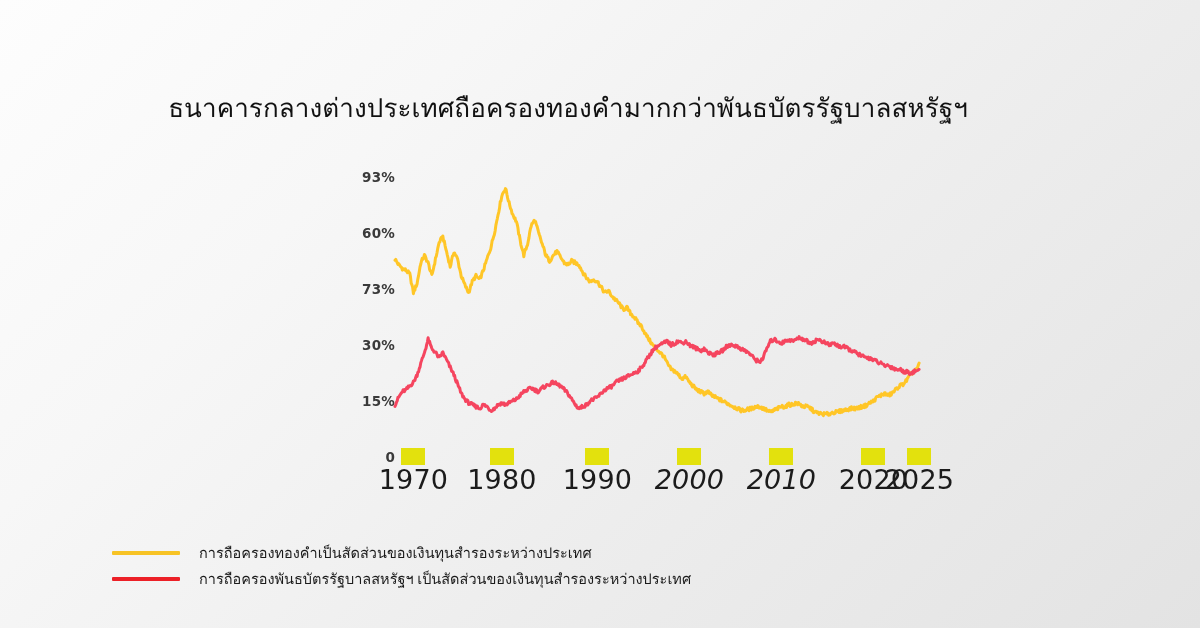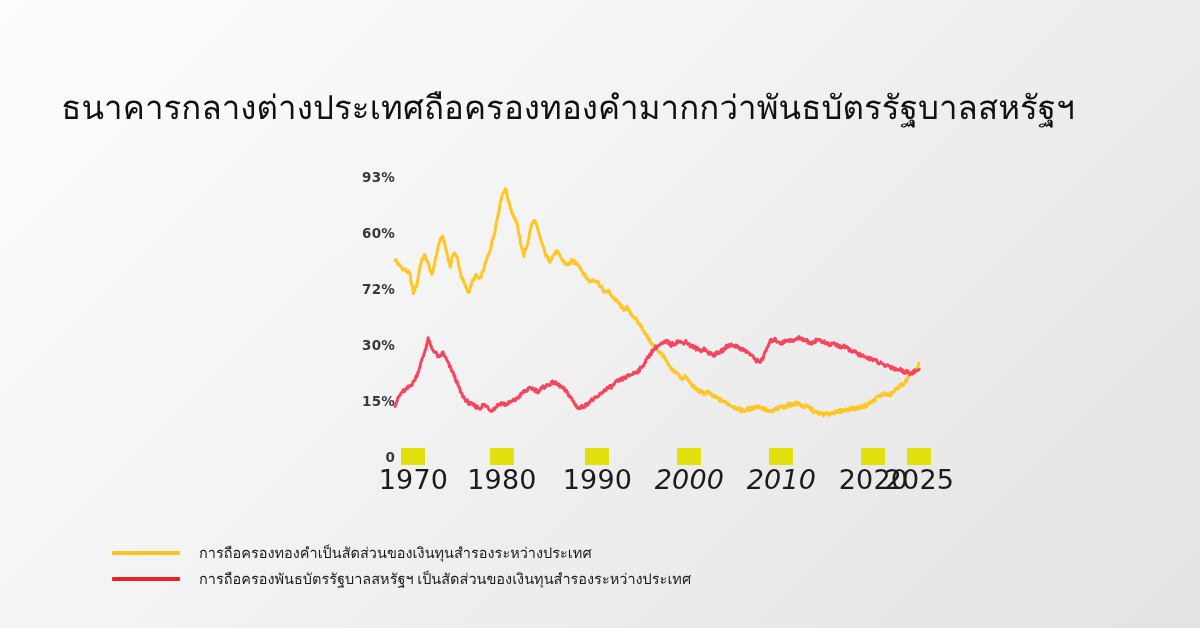--- a/index.html
+++ b/index.html
@@ -19,21 +19,21 @@
     height: 628px;
   }
 
   
   .chart-title {
     position: absolute;
     left: 0;
     top: 88px;
     width: 1136px;
     text-align: center;
-    font-size: 33px;
+    font-size: 26px;
     line-height: 40px;
     font-weight: 400;
     color: #111111;
     letter-spacing: 0.1px;
     white-space: nowrap;
   }
 
   
   .plot-wrap {
     position: absolute;
@@ -135,21 +135,21 @@
 <body>
 
 <div id="root">
 
   <div class="chart-title">ธนาคารกลางต่างประเทศถือครองทองคำมากกว่าพันธบัตรรัฐบาลสหรัฐฯ</div>
 
   <div class="plot-wrap">
     <div class="y-axis" id="y-axis">
         <div class="y-tick" style="top: 17px;">93%</div>
         <div class="y-tick" style="top: 73px;">60%</div>
-        <div class="y-tick" style="top: 129px;">72%</div>
+        <div class="y-tick" style="top: 129px;">73%</div>
         <div class="y-tick" style="top: 185px; text-align: center;">30%</div>
         <div class="y-tick" style="top: 241px;">15%</div>
         <div class="y-tick" style="top: 297px;">0</div>
       </div>
     <div class="svg-holder">
       <svg id="chart-svg" viewBox="0 0 530 310" preserveAspectRatio="none">
           <path d="M0.00 100.26 L0.74 99.40 L1.47 101.14 L2.21 102.65 L2.94 104.42 L3.68 103.59 L4.42 104.58 L5.15 106.21 L5.89 106.89 L6.63 107.64 L7.36 110.17 L8.10 108.51 L8.83 108.82 L9.57 109.94 L10.31 108.72 L11.04 110.90 L11.78 111.36 L12.51 112.76 L13.25 110.84 L13.99 112.58 L14.72 112.77 L15.46 116.55 L16.19 123.15 L16.93 124.81 L17.67 127.46 L18.40 133.70 L19.14 129.92 L19.88 130.22 L20.61 125.67 L21.35 126.41 L22.08 123.95 L22.82 119.07 L23.56 115.66 L24.29 111.42 L25.03 106.72 L25.76 104.23 L26.50 100.88 L27.24 98.25 L27.97 99.28 L28.71 97.74 L29.44 94.40 L30.18 95.64 L30.92 97.89 L31.65 101.37 L32.39 101.38 L33.12 101.77 L33.86 104.63 L34.60 109.55 L35.33 110.94 L36.07 111.60 L36.81 114.49 L37.54 112.64 L38.28 109.74 L39.01 105.89 L39.75 103.99 L40.49 97.68 L41.22 96.50 L41.96 92.98 L42.69 88.64 L43.43 85.36 L44.17 82.28 L44.90 81.98 L45.64 78.53 L46.37 77.36 L47.11 79.13 L47.85 76.03 L48.58 81.20 L49.32 80.98 L50.06 85.58 L50.79 89.03 L51.53 91.32 L52.26 94.84 L53.00 97.77 L53.74 102.38 L54.47 102.80 L55.21 107.19 L55.94 104.55 L56.68 99.49 L57.42 95.94 L58.15 95.47 L58.89 93.13 L59.63 93.05 L60.36 95.08 L61.10 95.50 L61.83 96.70 L62.57 98.70 L63.31 102.09 L64.04 107.17 L64.78 109.36 L65.51 112.28 L66.25 117.09 L66.99 118.61 L67.72 118.13 L68.46 121.11 L69.19 122.82 L69.93 124.05 L70.67 127.27 L71.40 127.05 L72.14 129.89 L72.88 132.06 L73.61 132.42 L74.35 132.13 L75.08 128.77 L75.82 124.66 L76.56 124.86 L77.29 120.08 L78.03 119.88 L78.76 118.37 L79.50 119.71 L80.24 116.43 L80.97 114.37 L81.71 116.41 L82.44 117.28 L83.18 117.70 L83.92 118.49 L84.65 118.03 L85.39 116.33 L86.12 117.60 L86.86 112.94 L87.60 110.77 L88.33 110.98 L89.07 109.34 L89.81 104.09 L90.54 103.28 L91.28 100.55 L92.01 98.77 L92.75 95.98 L93.49 94.33 L94.22 93.10 L94.96 91.26 L95.69 89.40 L96.43 85.36 L97.17 80.57 L97.90 79.29 L98.64 76.74 L99.37 74.73 L100.11 70.98 L100.85 65.37 L101.58 61.73 L102.32 58.57 L103.06 54.91 L103.79 52.14 L104.53 48.32 L105.26 41.50 L106.00 40.94 L106.74 36.68 L107.47 34.06 L108.21 32.73 L108.94 31.75 L109.68 31.13 L110.42 28.61 L111.15 29.69 L111.89 34.31 L112.63 38.14 L113.36 41.28 L114.10 41.44 L114.83 45.95 L115.57 48.71 L116.31 49.77 L117.04 53.64 L117.78 54.27 L118.51 56.28 L119.25 58.58 L119.99 57.83 L120.72 61.41 L121.46 61.67 L122.19 64.13 L122.93 67.74 L123.67 74.29 L124.40 75.07 L125.14 79.63 L125.87 84.77 L126.61 87.59 L127.35 89.72 L128.08 91.33 L128.82 96.80 L129.56 91.94 L130.29 89.37 L131.03 89.33 L131.76 86.53 L132.50 85.18 L133.24 81.23 L133.97 77.62 L134.71 72.16 L135.44 68.69 L136.18 66.43 L136.92 63.40 L137.65 63.26 L138.39 61.74 L139.13 60.26 L139.86 61.62 L140.60 61.55 L141.33 64.71 L142.07 66.23 L142.81 69.20 L143.54 71.96 L144.28 74.45 L145.01 76.40 L145.75 79.46 L146.49 82.33 L147.22 83.73 L147.96 86.40 L148.69 87.22 L149.43 90.15 L150.17 94.56 L150.90 96.18 L151.64 95.10 L152.37 97.16 L153.11 97.29 L153.85 101.39 L154.58 102.32 L155.32 101.41 L156.06 100.36 L156.79 98.51 L157.53 96.37 L158.26 95.25 L159.00 94.96 L159.74 94.23 L160.47 91.60 L161.21 93.79 L161.94 90.53 L162.68 91.85 L163.42 92.19 L164.15 94.01 L164.89 94.93 L165.63 96.96 L166.36 98.78 L167.10 99.50 L167.83 100.68 L168.57 100.87 L169.31 103.84 L170.04 102.91 L170.78 103.96 L171.51 104.99 L172.25 103.26 L172.99 104.60 L173.72 103.05 L174.46 104.12 L175.19 103.29 L175.93 101.44 L176.67 99.36 L177.40 99.92 L178.14 100.91 L178.88 103.61 L179.61 100.80 L180.35 102.61 L181.08 104.36 L181.82 102.82 L182.56 104.97 L183.29 105.48 L184.03 105.58 L184.76 107.75 L185.50 107.68 L186.24 110.21 L186.97 110.83 L187.71 112.50 L188.44 115.08 L189.18 114.91 L189.92 113.86 L190.65 116.42 L191.39 118.87 L192.12 118.76 L192.86 118.61 L193.60 120.36 L194.33 122.03 L195.07 120.69 L195.81 120.79 L196.54 121.58 L197.28 120.33 L198.01 120.69 L198.75 119.88 L199.49 121.30 L200.22 121.92 L200.96 121.55 L201.69 121.94 L202.43 121.59 L203.17 121.64 L203.90 124.96 L204.64 126.52 L205.38 125.78 L206.11 126.69 L206.85 126.50 L207.58 129.54 L208.32 131.98 L209.06 131.36 L209.79 131.62 L210.53 130.92 L211.26 131.67 L212.00 132.34 L212.74 131.88 L213.47 130.32 L214.21 130.65 L214.94 132.75 L215.68 135.19 L216.42 136.26 L217.15 136.61 L217.89 137.10 L218.63 138.80 L219.36 137.94 L220.10 140.47 L220.83 139.98 L221.57 139.41 L222.31 140.92 L223.04 142.31 L223.78 143.43 L224.51 142.75 L225.25 144.42 L225.99 147.61 L226.72 145.69 L227.46 146.88 L228.19 149.04 L228.93 150.51 L229.67 149.87 L230.40 149.76 L231.14 147.29 L231.88 146.21 L232.61 147.24 L233.35 150.46 L234.08 149.98 L234.82 150.58 L235.56 154.62 L236.29 153.99 L237.03 155.00 L237.76 156.93 L238.50 156.83 L239.24 157.42 L239.97 159.10 L240.71 157.70 L241.44 159.37 L242.18 159.79 L242.92 163.44 L243.65 162.71 L244.39 164.24 L245.13 165.98 L245.86 164.48 L246.60 165.87 L247.33 169.24 L248.07 170.62 L248.81 170.97 L249.54 173.74 L250.28 173.08 L251.01 173.77 L251.75 176.73 L252.49 175.67 L253.22 178.98 L253.96 180.60 L254.69 178.83 L255.43 182.78 L256.17 184.03 L256.90 183.16 L257.64 184.66 L258.37 185.11 L259.11 186.55 L259.85 186.34 L260.58 187.02 L261.32 189.16 L262.06 190.01 L262.79 191.27 L263.53 191.15 L264.26 192.34 L265.00 193.27 L265.74 192.51 L266.47 192.97 L267.21 194.51 L267.94 197.06 L268.68 196.57 L269.42 195.97 L270.15 198.89 L270.89 200.11 L271.63 200.98 L272.36 202.26 L273.10 204.32 L273.83 205.78 L274.57 205.66 L275.31 206.48 L276.04 209.80 L276.78 208.71 L277.51 209.25 L278.25 209.54 L278.99 212.23 L279.72 210.65 L280.46 212.41 L281.19 213.09 L281.93 212.36 L282.67 213.57 L283.40 215.18 L284.14 214.44 L284.88 217.65 L285.61 217.78 L286.35 218.15 L287.08 219.55 L287.82 219.42 L288.56 217.26 L289.29 217.38 L290.03 215.45 L290.76 217.75 L291.50 217.02 L292.24 218.47 L292.97 219.40 L293.71 221.42 L294.44 221.58 L295.18 223.47 L295.92 223.01 L296.65 225.29 L297.39 226.88 L298.13 224.93 L298.86 225.13 L299.60 227.30 L300.33 228.92 L301.07 228.05 L301.81 230.26 L302.54 229.18 L303.28 231.96 L304.01 229.51 L304.75 232.14 L305.49 232.90 L306.22 230.42 L306.96 231.16 L307.69 231.44 L308.43 233.25 L309.17 235.07 L309.90 233.64 L310.64 232.19 L311.37 233.60 L312.11 231.52 L312.85 230.77 L313.58 231.16 L314.32 233.69 L315.06 232.70 L315.79 233.01 L316.53 235.01 L317.26 236.37 L318.00 235.12 L318.74 236.59 L319.47 237.34 L320.21 235.56 L320.94 237.17 L321.68 237.87 L322.42 237.45 L323.15 237.86 L323.89 239.23 L324.63 240.98 L325.36 238.37 L326.10 238.83 L326.83 241.78 L327.57 241.25 L328.31 241.71 L329.04 241.69 L329.78 240.81 L330.51 242.10 L331.25 242.42 L331.99 244.26 L332.72 244.76 L333.46 243.66 L334.19 244.52 L334.93 245.91 L335.67 245.45 L336.40 246.18 L337.14 246.32 L337.88 247.15 L338.61 247.09 L339.35 248.48 L340.08 246.86 L340.82 249.05 L341.56 249.43 L342.29 249.83 L343.03 248.02 L343.76 247.44 L344.50 248.07 L345.24 250.66 L345.97 251.95 L346.71 250.08 L347.44 248.91 L348.18 250.60 L348.92 251.46 L349.65 250.30 L350.39 251.14 L351.13 250.52 L351.86 249.38 L352.60 247.88 L353.33 248.76 L354.07 250.77 L354.81 247.35 L355.54 247.23 L356.28 249.94 L357.01 246.94 L357.75 249.11 L358.49 249.16 L359.22 248.71 L359.96 246.38 L360.69 247.46 L361.43 246.39 L362.17 247.46 L362.90 245.57 L363.64 247.85 L364.37 246.87 L365.11 248.17 L365.85 247.38 L366.58 247.00 L367.32 249.53 L368.06 249.08 L368.79 247.62 L369.53 250.30 L370.26 250.17 L371.00 248.42 L371.74 251.31 L372.47 250.01 L373.21 250.76 L373.94 251.45 L374.68 250.42 L375.42 250.93 L376.15 251.69 L376.89 250.57 L377.63 251.64 L378.36 249.75 L379.10 250.51 L379.83 248.61 L380.57 249.72 L381.31 248.23 L382.04 247.91 L382.78 249.60 L383.51 246.43 L384.25 246.41 L384.99 246.97 L385.72 247.35 L386.46 246.97 L387.19 245.31 L387.93 246.63 L388.67 248.27 L389.40 247.79 L390.14 247.43 L390.88 245.62 L391.61 247.32 L392.35 244.02 L393.08 245.45 L393.82 242.96 L394.56 245.03 L395.29 246.49 L396.03 246.05 L396.76 243.37 L397.50 244.20 L398.24 245.28 L398.97 244.92 L399.71 245.13 L400.44 242.16 L401.18 242.71 L401.92 243.25 L402.65 244.79 L403.39 242.43 L404.13 244.25 L404.86 244.41 L405.60 244.31 L406.33 246.49 L407.07 246.91 L407.81 245.58 L408.54 246.92 L409.28 247.65 L410.01 247.33 L410.75 244.90 L411.49 245.64 L412.22 245.28 L412.96 246.67 L413.69 246.58 L414.43 246.82 L415.17 249.23 L415.90 247.30 L416.64 250.44 L417.37 248.22 L418.11 252.35 L418.85 252.69 L419.58 251.61 L420.32 251.35 L421.06 251.27 L421.79 252.58 L422.53 251.86 L423.26 252.25 L424.00 254.54 L424.74 253.05 L425.47 252.25 L426.21 253.18 L426.94 254.09 L427.68 254.06 L428.42 255.67 L429.15 252.60 L429.89 253.22 L430.63 253.53 L431.36 253.90 L432.10 252.31 L432.83 253.05 L433.57 255.32 L434.31 254.60 L435.04 254.74 L435.78 253.19 L436.51 253.06 L437.25 252.15 L437.99 253.26 L438.72 253.90 L439.46 252.91 L440.19 253.34 L440.93 250.49 L441.67 250.85 L442.40 251.36 L443.14 250.55 L443.88 252.38 L444.61 249.59 L445.35 252.62 L446.08 249.41 L446.82 252.31 L447.56 251.79 L448.29 249.67 L449.03 250.87 L449.76 250.50 L450.50 248.77 L451.24 250.65 L451.97 249.34 L452.71 250.25 L453.44 250.83 L454.18 248.78 L454.92 247.52 L455.65 250.08 L456.39 246.70 L457.12 249.22 L457.86 248.44 L458.60 249.67 L459.33 247.13 L460.07 250.09 L460.81 247.78 L461.54 247.11 L462.28 248.05 L463.01 249.08 L463.75 246.48 L464.49 248.93 L465.22 247.76 L465.96 245.36 L466.69 248.40 L467.43 247.52 L468.17 247.46 L468.90 244.71 L469.64 247.61 L470.38 244.06 L471.11 247.09 L471.85 246.13 L472.58 244.20 L473.32 243.96 L474.06 242.22 L474.79 243.02 L475.53 243.19 L476.26 241.13 L477.00 241.37 L477.74 242.03 L478.47 239.84 L479.21 240.35 L479.94 241.18 L480.68 237.94 L481.42 236.68 L482.15 236.51 L482.89 236.59 L483.63 236.48 L484.36 235.21 L485.10 235.11 L485.83 236.62 L486.57 233.87 L487.31 234.65 L488.04 234.95 L488.78 235.22 L489.51 232.69 L490.25 232.76 L490.99 235.09 L491.72 234.46 L492.46 235.31 L493.19 233.86 L493.93 234.05 L494.67 236.02 L495.40 232.65 L496.14 235.26 L496.88 233.17 L497.61 231.80 L498.35 231.87 L499.08 231.97 L499.82 230.01 L500.56 228.35 L501.29 228.00 L502.03 227.76 L502.76 229.23 L503.50 227.69 L504.24 227.54 L504.97 224.56 L505.71 223.87 L506.44 223.91 L507.18 223.56 L507.92 225.78 L508.65 224.33 L509.39 223.37 L510.13 221.89 L510.86 219.70 L511.60 221.48 L512.33 218.42 L513.07 217.37 L513.81 215.80 L514.54 214.86 L515.28 213.24 L516.01 212.48 L516.75 213.46 L517.49 214.09 L518.22 211.30 L518.96 211.45 L519.69 210.78 L520.43 209.21 L521.17 208.85 L521.90 207.96 L522.64 207.42 L523.01 206.11 L523.37 205.12 L523.74 203.85 L524.11 203.02 L524.48 NaN L524.85 NaN L525.22 NaN L525.58 NaN L525.95 NaN L526.32 NaN L526.69 NaN L527.06 NaN L527.42 NaN L527.79 NaN L528.16 201.80" fill="none" stroke="#FFC627" stroke-width="3" stroke-linejoin="round" stroke-linecap="round"></path>
           <path d="M0.00 246.41 L0.74 244.75 L1.47 242.23 L2.21 240.84 L2.94 237.20 L3.68 237.13 L4.42 235.90 L5.15 234.79 L5.89 233.64 L6.63 232.54 L7.36 232.10 L8.10 229.82 L8.83 229.81 L9.57 231.62 L10.31 229.29 L11.04 229.21 L11.78 227.43 L12.51 228.46 L13.25 226.05 L13.99 226.81 L14.72 225.98 L15.46 225.33 L16.19 225.99 L16.93 225.30 L17.67 223.40 L18.40 220.99 L19.14 220.57 L19.88 220.59 L20.61 217.69 L21.35 215.41 L22.08 216.59 L22.82 212.17 L23.56 212.03 L24.29 208.52 L25.03 206.99 L25.76 202.86 L26.50 200.64 L27.24 198.08 L27.97 197.08 L28.71 194.93 L29.44 192.72 L30.18 190.14 L30.92 188.66 L31.65 184.63 L32.39 182.06 L33.12 177.82 L33.86 182.19 L34.60 181.44 L35.33 184.47 L36.07 185.97 L36.81 188.25 L37.54 189.85 L38.28 190.47 L39.01 192.29 L39.75 192.15 L40.49 191.94 L41.22 192.15 L41.96 194.22 L42.69 196.86 L43.43 195.52 L44.17 196.66 L44.90 195.60 L45.64 195.87 L46.37 195.48 L47.11 192.52 L47.85 191.82 L48.58 193.91 L49.32 196.25 L50.06 196.17 L50.79 197.41 L51.53 199.53 L52.26 200.82 L53.00 201.87 L53.74 202.96 L54.47 206.61 L55.21 205.90 L55.94 208.31 L56.68 211.51 L57.42 211.54 L58.15 212.03 L58.89 215.78 L59.63 215.43 L60.36 219.72 L61.10 222.14 L61.83 220.64 L62.57 223.14 L63.31 226.04 L64.04 227.38 L64.78 228.14 L65.51 232.29 L66.25 232.59 L66.99 233.66 L67.72 237.05 L68.46 236.33 L69.19 238.22 L69.93 238.70 L70.67 241.57 L71.40 240.76 L72.14 239.83 L72.88 240.55 L73.61 244.55 L74.35 243.86 L75.08 244.13 L75.82 242.61 L76.56 242.60 L77.29 243.26 L78.03 244.91 L78.76 243.90 L79.50 246.43 L80.24 244.84 L80.97 248.24 L81.71 247.80 L82.44 246.16 L83.18 248.27 L83.92 248.73 L84.65 248.73 L85.39 248.98 L86.12 248.47 L86.86 246.73 L87.60 244.44 L88.33 244.16 L89.07 245.00 L89.81 244.54 L90.54 246.47 L91.28 245.96 L92.01 246.25 L92.75 247.07 L93.49 248.54 L94.22 250.17 L94.96 250.22 L95.69 250.69 L96.43 251.52 L97.17 251.06 L97.90 250.03 L98.64 248.21 L99.37 249.64 L100.11 247.68 L100.85 247.43 L101.58 247.35 L102.32 244.46 L103.06 245.48 L103.79 244.14 L104.53 244.16 L105.26 245.25 L106.00 242.64 L106.74 242.66 L107.47 244.17 L108.21 242.89 L108.94 243.04 L109.68 245.53 L110.42 244.58 L111.15 243.87 L111.89 245.01 L112.63 244.15 L113.36 242.28 L114.10 241.34 L114.83 242.76 L115.57 241.54 L116.31 241.11 L117.04 241.19 L117.78 240.23 L118.51 239.20 L119.25 240.77 L119.99 240.65 L120.72 239.86 L121.46 237.78 L122.19 238.62 L122.93 237.84 L123.67 238.06 L124.40 235.41 L125.14 236.60 L125.87 233.24 L126.61 232.93 L127.35 233.48 L128.08 232.15 L128.82 230.48 L129.56 231.90 L130.29 230.63 L131.03 230.26 L131.76 231.34 L132.50 230.32 L133.24 228.08 L133.97 227.36 L134.71 227.19 L135.44 227.54 L136.18 228.33 L136.92 229.36 L137.65 228.14 L138.39 229.76 L139.13 228.74 L139.86 231.54 L140.60 228.95 L141.33 232.10 L142.07 229.81 L142.81 233.01 L143.54 232.53 L144.28 231.09 L145.01 230.12 L145.75 228.33 L146.49 227.51 L147.22 227.03 L147.96 225.86 L148.69 228.23 L149.43 228.37 L150.17 227.55 L150.90 226.29 L151.64 224.50 L152.37 224.81 L153.11 224.75 L153.85 225.41 L154.58 225.69 L155.32 224.90 L156.06 223.19 L156.79 221.36 L157.53 221.02 L158.26 223.74 L159.00 223.64 L159.74 223.75 L160.47 221.69 L161.21 223.47 L161.94 224.53 L162.68 223.72 L163.42 225.37 L164.15 224.00 L164.89 227.13 L165.63 225.82 L166.36 225.90 L167.10 227.41 L167.83 228.12 L168.57 227.41 L169.31 228.32 L170.04 231.29 L170.78 230.37 L171.51 230.50 L172.25 232.01 L172.99 234.33 L173.72 236.15 L174.46 235.54 L175.19 237.34 L175.93 237.57 L176.67 238.10 L177.40 240.46 L178.14 240.77 L178.88 242.27 L179.61 243.79 L180.35 245.50 L181.08 244.80 L181.82 247.35 L182.56 248.12 L183.29 247.67 L184.03 248.62 L184.76 248.26 L185.50 246.76 L186.24 248.18 L186.97 245.39 L187.71 247.69 L188.44 247.09 L189.18 247.18 L189.92 247.23 L190.65 243.68 L191.39 243.56 L192.12 245.12 L192.86 245.01 L193.60 242.67 L194.33 243.07 L195.07 241.27 L195.81 240.32 L196.54 238.85 L197.28 240.21 L198.01 240.55 L198.75 238.61 L199.49 237.13 L200.22 236.65 L200.96 236.91 L201.69 237.36 L202.43 236.61 L203.17 236.14 L203.90 236.34 L204.64 233.80 L205.38 233.11 L206.11 232.85 L206.85 233.40 L207.58 233.07 L208.32 231.72 L209.06 229.93 L209.79 229.68 L210.53 230.90 L211.26 229.84 L212.00 227.52 L212.74 228.38 L213.47 228.26 L214.21 226.22 L214.94 225.42 L215.68 225.81 L216.42 228.20 L217.15 224.86 L217.89 224.63 L218.63 224.91 L219.36 223.64 L220.10 222.03 L220.83 221.36 L221.57 220.25 L222.31 219.98 L223.04 220.15 L223.78 221.54 L224.51 218.93 L225.25 218.75 L225.99 220.22 L226.72 217.70 L227.46 220.29 L228.19 218.60 L228.93 216.83 L229.67 217.34 L230.40 218.78 L231.14 217.97 L231.88 215.36 L232.61 215.08 L233.35 214.50 L234.08 216.10 L234.82 215.58 L235.56 214.79 L236.29 214.75 L237.03 214.63 L237.76 214.35 L238.50 212.51 L239.24 213.45 L239.97 213.07 L240.71 211.81 L241.44 212.80 L242.18 213.08 L242.92 212.76 L243.65 209.34 L244.39 211.28 L245.13 207.12 L245.86 207.24 L246.60 206.74 L247.33 207.37 L248.07 205.51 L248.81 205.75 L249.54 203.05 L250.28 202.67 L251.01 199.42 L251.75 199.11 L252.49 196.78 L253.22 197.12 L253.96 197.62 L254.69 194.14 L255.43 195.34 L256.17 194.55 L256.90 190.37 L257.64 191.93 L258.37 189.36 L259.11 189.67 L259.85 188.92 L260.58 186.02 L261.32 188.50 L262.06 186.99 L262.79 185.83 L263.53 185.92 L264.26 185.23 L265.00 184.43 L265.74 184.07 L266.47 182.94 L267.21 183.81 L267.94 182.42 L268.68 182.50 L269.42 181.12 L270.15 182.72 L270.89 181.11 L271.63 180.18 L272.36 180.37 L273.10 182.76 L273.83 184.11 L274.57 182.01 L275.31 185.03 L276.04 186.43 L276.78 185.32 L277.51 182.54 L278.25 184.40 L278.99 185.25 L279.72 184.05 L280.46 184.44 L281.19 183.63 L281.93 180.87 L282.67 182.99 L283.40 180.99 L284.14 181.84 L284.88 181.49 L285.61 181.36 L286.35 182.47 L287.08 182.80 L287.82 182.86 L288.56 184.10 L289.29 183.51 L290.03 182.16 L290.76 180.50 L291.50 182.69 L292.24 183.02 L292.97 184.56 L293.71 184.63 L294.44 183.62 L295.18 186.81 L295.92 186.10 L296.65 185.47 L297.39 185.29 L298.13 188.00 L298.86 185.91 L299.60 187.89 L300.33 186.48 L301.07 189.99 L301.81 187.20 L302.54 187.91 L303.28 190.07 L304.01 189.37 L304.75 189.76 L305.49 191.37 L306.22 191.91 L306.96 189.82 L307.69 189.35 L308.43 190.58 L309.17 187.83 L309.90 190.62 L310.64 190.17 L311.37 190.12 L312.11 191.61 L312.85 192.13 L313.58 194.13 L314.32 194.36 L315.06 192.10 L315.79 192.87 L316.53 193.91 L317.26 193.98 L318.00 195.86 L318.74 193.88 L319.47 195.98 L320.21 195.73 L320.94 192.22 L321.68 193.81 L322.42 191.65 L323.15 192.85 L323.89 193.47 L324.63 193.26 L325.36 191.93 L326.10 189.89 L326.83 189.22 L327.57 192.14 L328.31 188.75 L329.04 190.17 L329.78 187.81 L330.51 188.89 L331.25 185.31 L331.99 185.22 L332.72 187.44 L333.46 185.91 L334.19 184.48 L334.93 186.58 L335.67 185.72 L336.40 184.10 L337.14 184.95 L337.88 185.36 L338.61 186.26 L339.35 185.90 L340.08 187.12 L340.82 185.11 L341.56 186.12 L342.29 185.47 L343.03 188.09 L343.76 188.35 L344.50 187.39 L345.24 189.48 L345.97 190.35 L346.71 190.12 L347.44 188.20 L348.18 189.17 L348.92 190.70 L349.65 189.62 L350.39 190.40 L351.13 192.51 L351.86 190.98 L352.60 192.25 L353.33 192.31 L354.07 192.93 L354.81 194.51 L355.54 195.13 L356.28 194.74 L357.01 195.32 L357.75 195.44 L358.49 197.28 L359.22 198.59 L359.96 199.40 L360.69 200.54 L361.43 202.04 L362.17 199.06 L362.90 200.36 L363.64 201.29 L364.37 202.12 L365.11 202.51 L365.85 200.71 L366.58 198.77 L367.32 200.05 L368.06 198.82 L368.79 195.58 L369.53 192.78 L370.26 191.08 L371.00 191.08 L371.74 188.07 L372.47 187.07 L373.21 186.33 L373.94 183.73 L374.68 182.50 L375.42 179.63 L376.15 179.36 L376.89 181.80 L377.63 181.53 L378.36 180.57 L379.10 180.13 L379.83 178.20 L380.57 179.00 L381.31 181.74 L382.04 182.13 L382.78 181.99 L383.51 182.12 L384.25 181.98 L384.99 183.67 L385.72 183.92 L386.46 182.71 L387.19 184.23 L387.93 180.94 L388.67 183.17 L389.40 181.20 L390.14 180.03 L390.88 181.33 L391.61 181.17 L392.35 180.12 L393.08 181.17 L393.82 180.42 L394.56 179.51 L395.29 181.61 L396.03 180.66 L396.76 179.65 L397.50 180.41 L398.24 181.50 L398.97 180.44 L399.71 179.42 L400.44 179.73 L401.18 179.61 L401.92 178.01 L402.65 178.58 L403.39 178.91 L404.13 176.57 L404.86 178.63 L405.60 178.40 L406.33 179.56 L407.07 178.06 L407.81 180.61 L408.54 179.00 L409.28 180.79 L410.01 180.92 L410.75 180.21 L411.49 179.30 L412.22 179.83 L412.96 183.07 L413.69 181.71 L414.43 183.71 L415.17 182.76 L415.90 182.36 L416.64 184.34 L417.37 183.31 L418.11 181.61 L418.85 182.83 L419.58 181.49 L420.32 182.62 L421.06 179.08 L421.79 179.36 L422.53 179.51 L423.26 179.80 L424.00 180.32 L424.74 179.38 L425.47 180.10 L426.21 181.05 L426.94 182.73 L427.68 182.76 L428.42 181.87 L429.15 180.71 L429.89 182.72 L430.63 183.82 L431.36 182.83 L432.10 184.03 L432.83 182.56 L433.57 184.25 L434.31 185.72 L435.04 184.13 L435.78 185.36 L436.51 183.16 L437.25 182.73 L437.99 183.23 L438.72 183.30 L439.46 182.79 L440.19 184.99 L440.93 185.07 L441.67 186.10 L442.40 184.13 L443.14 186.44 L443.88 187.47 L444.61 185.50 L445.35 187.71 L446.08 188.04 L446.82 187.42 L447.56 186.73 L448.29 185.72 L449.03 185.19 L449.76 187.94 L450.50 187.70 L451.24 186.24 L451.97 186.67 L452.71 187.32 L453.44 188.47 L454.18 191.11 L454.92 188.97 L455.65 190.96 L456.39 191.98 L457.12 192.15 L457.86 190.90 L458.60 191.47 L459.33 190.68 L460.07 191.81 L460.81 191.29 L461.54 192.55 L462.28 193.92 L463.01 194.01 L463.75 195.94 L464.49 193.26 L465.22 195.34 L465.96 196.42 L466.69 194.91 L467.43 195.07 L468.17 195.03 L468.90 196.64 L469.64 197.05 L470.38 196.80 L471.11 197.07 L471.85 198.30 L472.58 198.64 L473.32 197.03 L474.06 199.83 L474.79 199.71 L475.53 197.59 L476.26 199.42 L477.00 198.71 L477.74 200.80 L478.47 199.93 L479.21 199.19 L479.94 199.18 L480.68 200.29 L481.42 199.92 L482.15 201.63 L482.89 203.02 L483.63 203.91 L484.36 203.50 L485.10 203.15 L485.83 201.91 L486.57 202.92 L487.31 203.85 L488.04 204.11 L488.78 204.26 L489.51 206.00 L490.25 206.59 L490.99 205.55 L491.72 205.27 L492.46 204.66 L493.19 205.60 L493.93 206.08 L494.67 206.18 L495.40 207.80 L496.14 208.73 L496.88 206.51 L497.61 209.07 L498.35 208.89 L499.08 207.81 L499.82 210.19 L500.56 208.46 L501.29 209.06 L502.03 209.71 L502.76 210.23 L503.50 209.61 L504.24 209.93 L504.97 209.15 L505.71 208.46 L506.44 210.74 L507.18 211.73 L507.92 210.14 L508.65 213.04 L509.39 213.14 L510.13 211.56 L510.86 213.21 L511.60 210.28 L512.33 212.40 L513.07 211.04 L513.81 213.29 L514.54 214.53 L515.28 214.38 L516.01 214.14 L516.75 212.24 L517.49 213.98 L518.22 211.03 L518.96 213.10 L519.69 209.87 L520.43 211.36 L521.17 211.02 L521.90 210.64 L522.64 210.40 L523.01 210.21 L523.37 209.92 L523.74 209.50 L524.11 209.42 L524.48 NaN L524.85 NaN L525.22 NaN L525.58 NaN L525.95 NaN L526.32 NaN L526.69 NaN L527.06 NaN L527.42 NaN L527.79 NaN L528.16 209.27" fill="none" stroke="#F5455F" stroke-width="3" stroke-linejoin="round" stroke-linecap="round"></path>
         </svg>
     </div>

